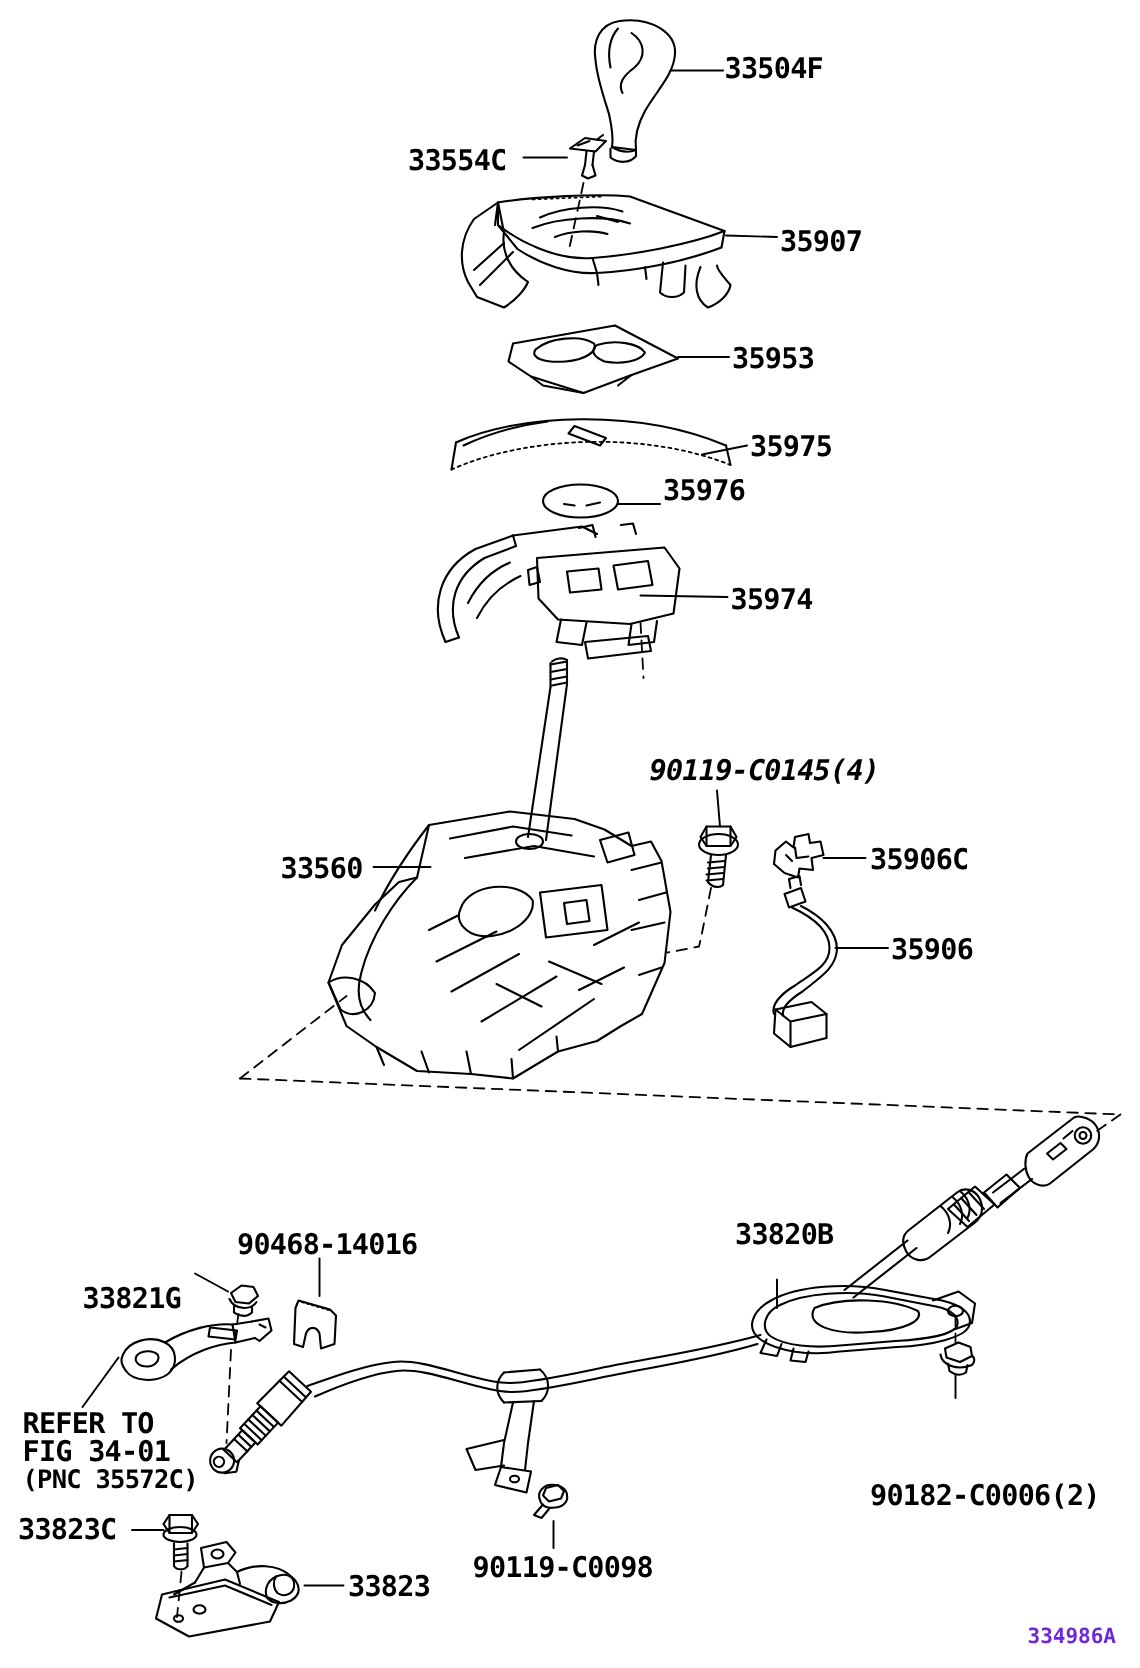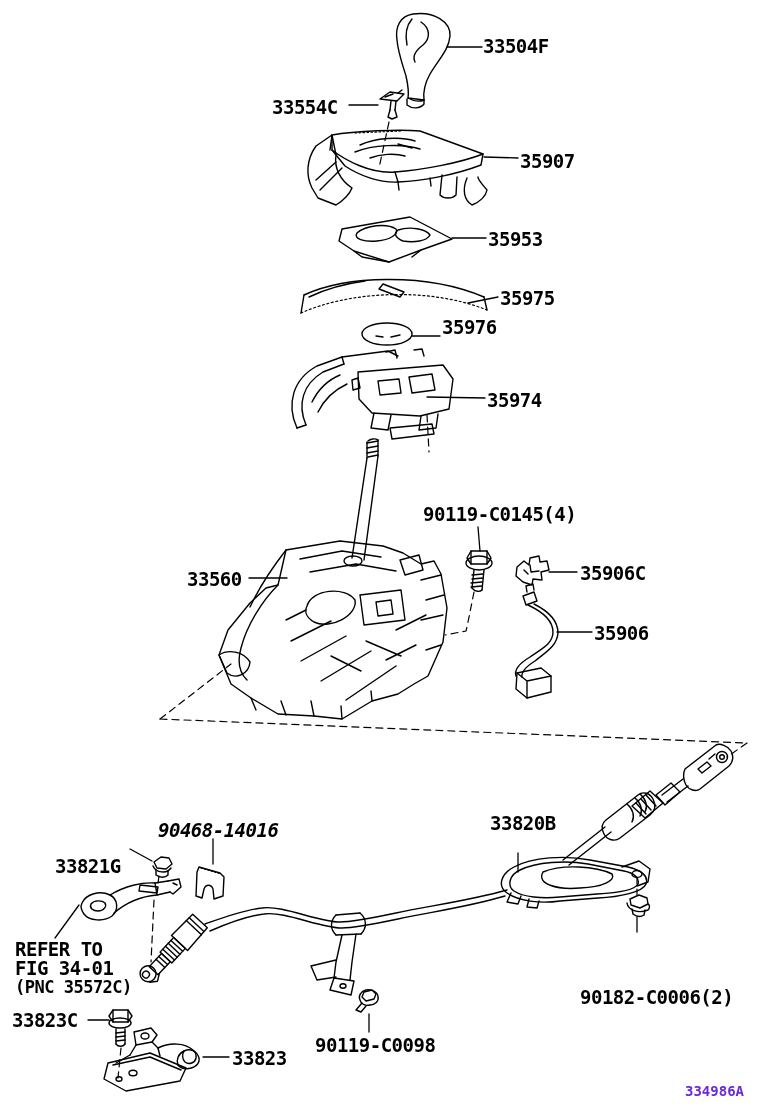--- a/index.html
+++ b/index.html
@@ -274,25 +274,25 @@
   </svg>
 
   <div class="plabel" style="left:460px; top:37px;margin-left:23px;">33504F</div>
   <div class="plabel" style="left:272px; top:98px;">33554C</div>
   <div class="plabel" style="left:520px; top:152px;">35907</div>
   <div class="plabel" style="left:488px; top:230px;">35953</div>
   <div class="plabel" style="left:500px; top:289px;">35975</div>
   <div class="plabel" style="left:442px; top:318px;text-align:right;">35976</div>
   <div class="plabel" style="left:487px; top:391px;">35974</div>
   <div class="plabel" style="left:187px; top:570px;">33560</div>
-  <div class="plabel" style="left:423px; top:505px;">90119-C0145(4)</div>
+  <div class="plabel" style="left:433px; top:505px;font-style:italic;">90119-C0145(4)</div>
   <div class="plabel" style="left:580px; top:564px;">35906C</div>
   <div class="plabel" style="left:594px; top:624px;">35906</div>
   <div class="plabel" style="left:55px;  top:857px;">33821G</div>
-  <div class="plabel" style="left:158px; top:821px;font-style:italic;">90468-14016</div>
+  <div class="plabel" style="left:158px; top:821px;">90468-14016</div>
   <div class="plabel" style="left:490px; top:814px;text-align:right;">33820B</div>
   <div class="plabel" style="left:580px; top:988px;">90182-C0006(2)</div>
   <div class="plabel" style="left:12px;  top:1011px;">33823C</div>
   <div class="plabel" style="left:232px; top:1049px;">33823</div>
   <div class="plabel" style="left:315px; top:1036px;">90119-C0098</div>
 
   <div>
     <div class="plabel" style="left:15px; top:940px;">REFER TO</div>
     <div class="plabel" style="left:15px; top:959px;">FIG 34-01</div>
     <div class="plabel small" style="left:15px; top:979px;">(PNC 35572C)</div>

